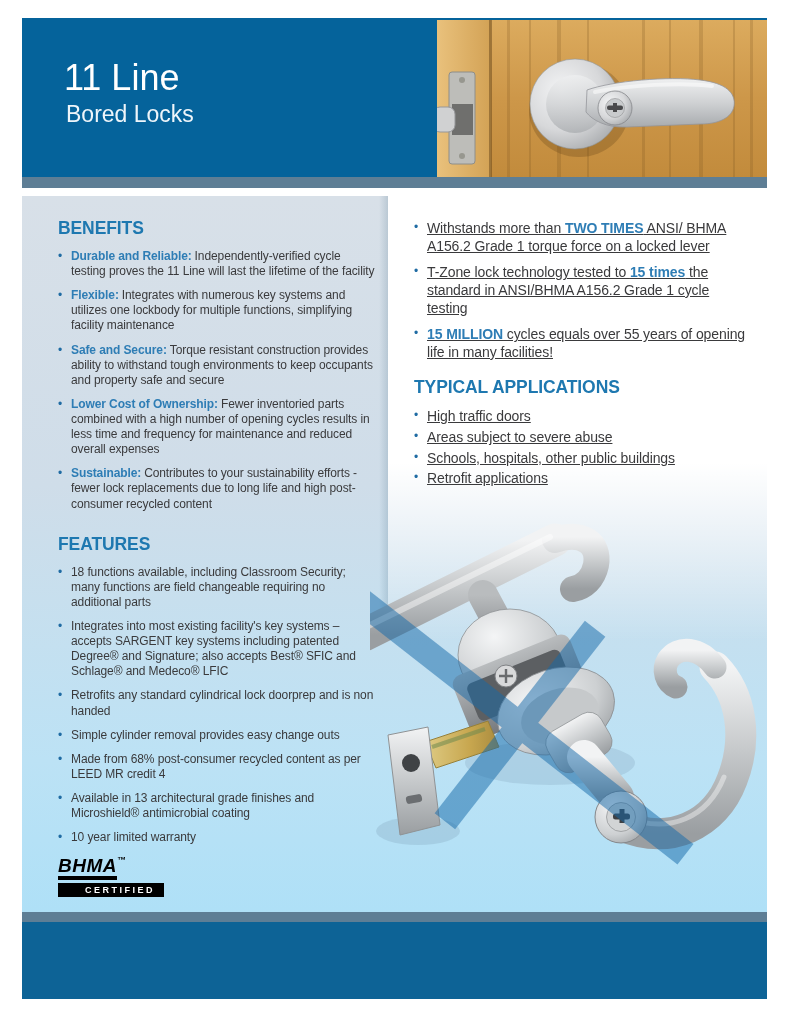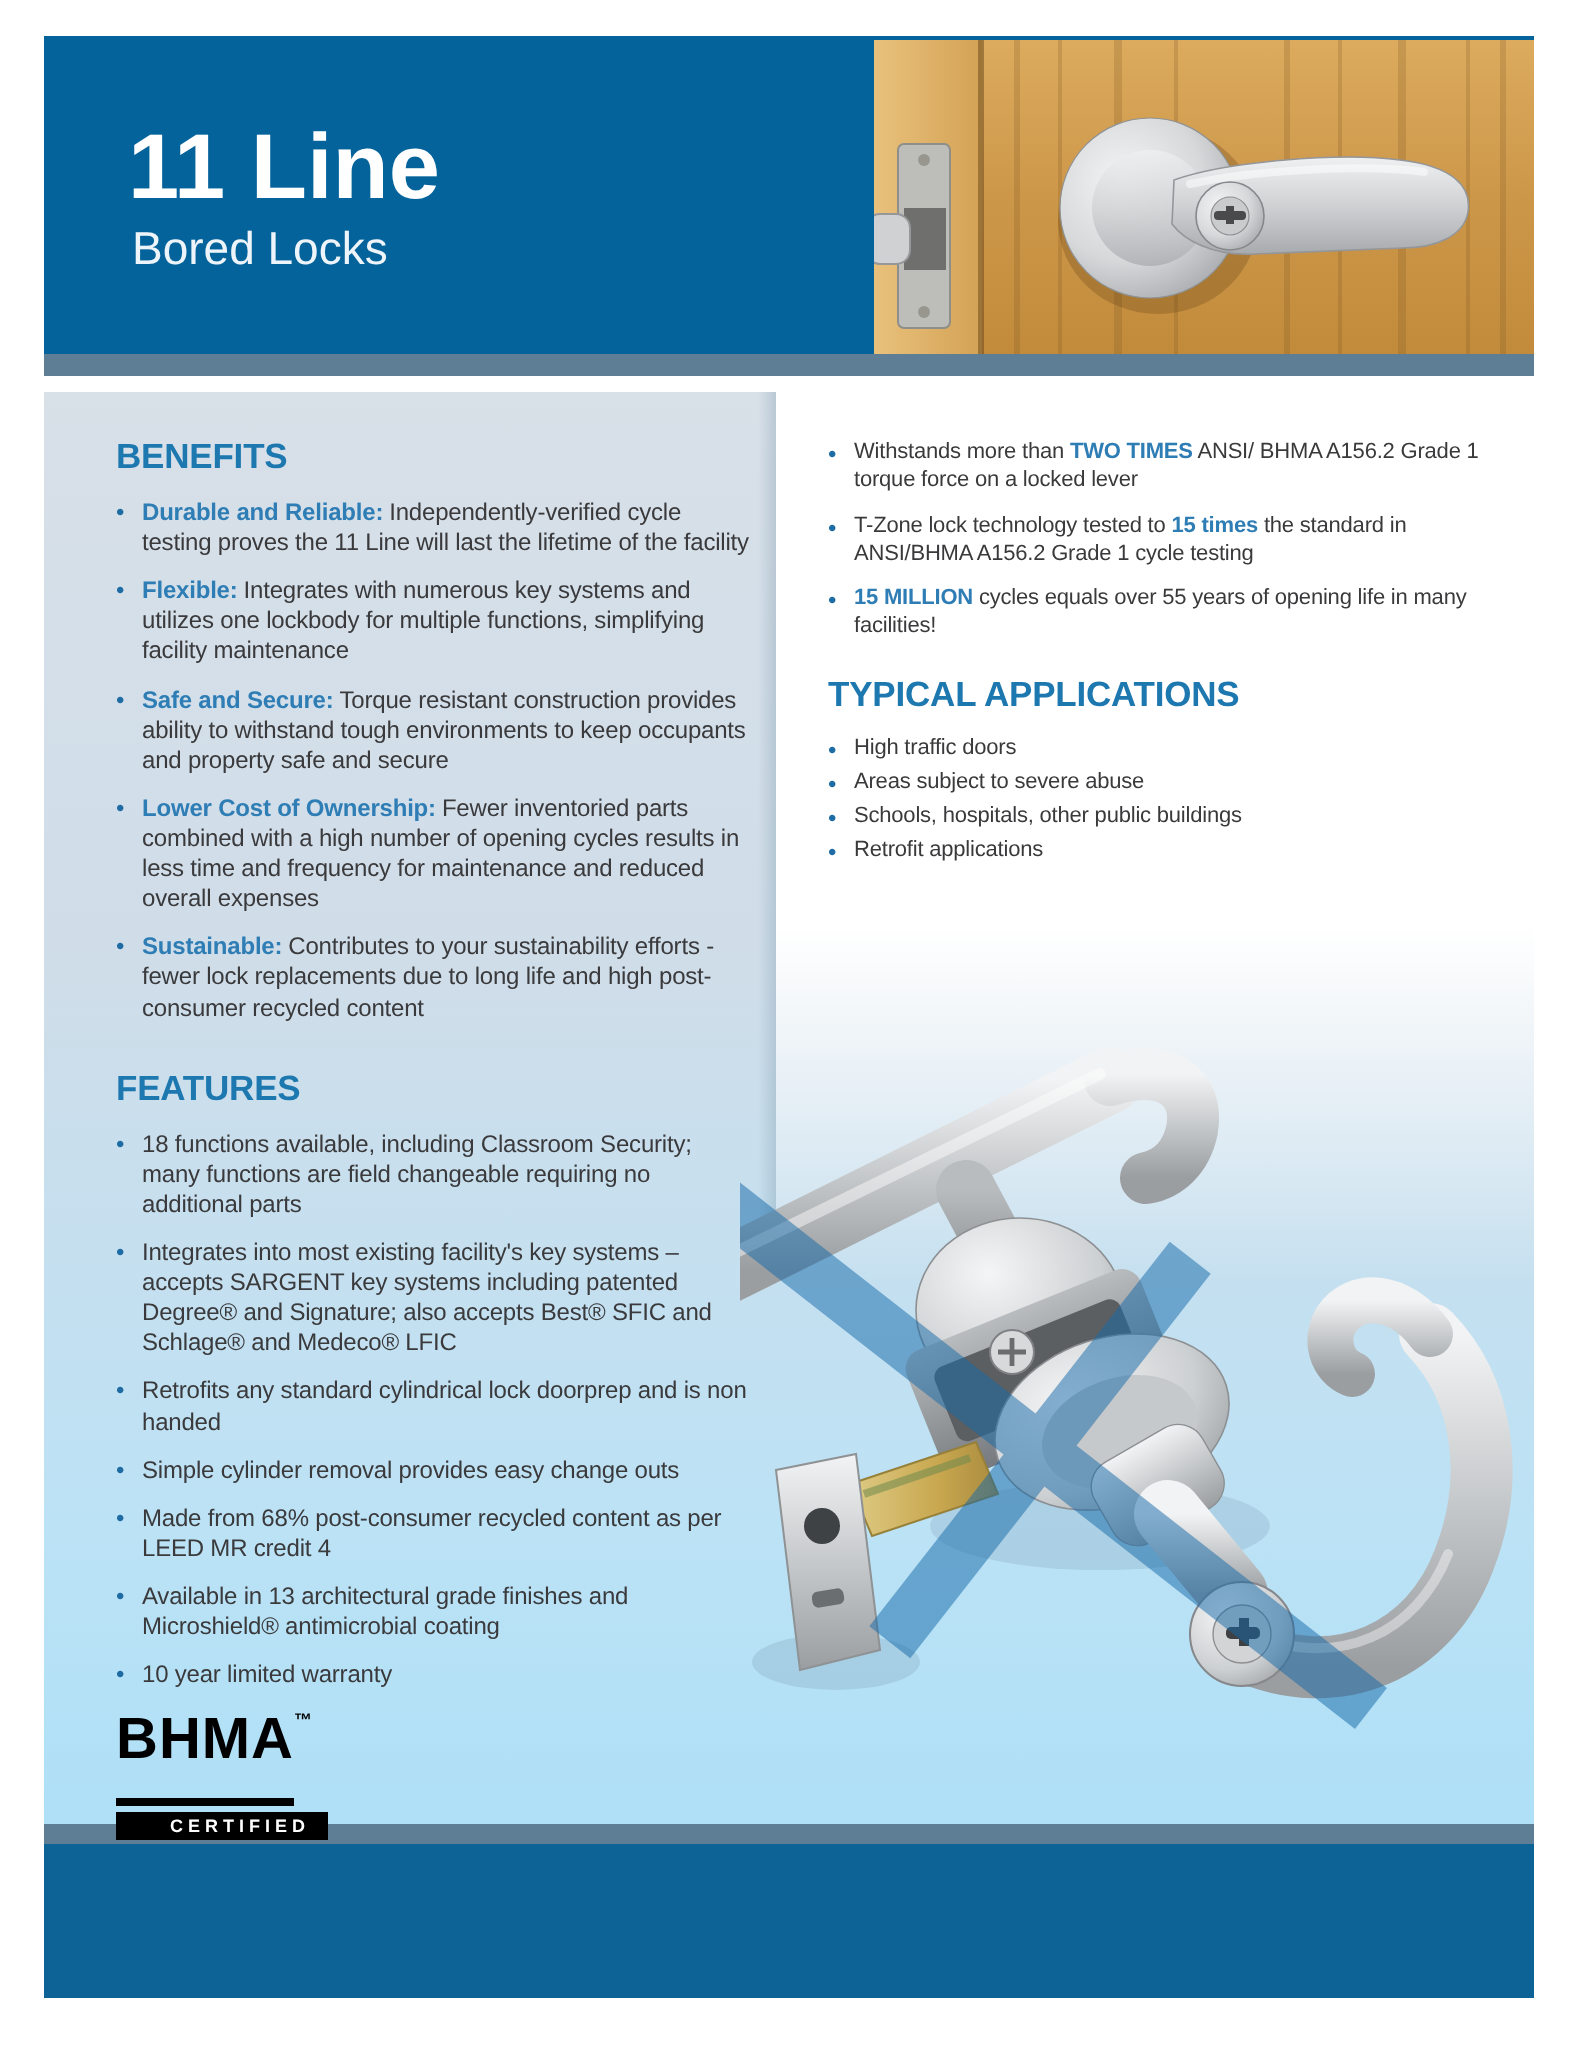--- a/index.html
+++ b/index.html
@@ -2,21 +2,21 @@
 <html><head>
 <meta charset="utf-8">
 <style>
   html,body{margin:0;padding:0;background:#ffffff;}
   .page{position:relative;width:791px;height:1024px;background:#ffffff;overflow:hidden;
         font-family:"Liberation Sans", sans-serif;}
 
   
   .header{position:absolute;left:22px;top:18px;width:745px;height:159px;background:#05639b;}
   .header-title{position:absolute;left:42px;top:42px;color:#ffffff;}
-  .header-title h1{margin:0;font-size:46px;font-weight:bold;line-height:1.02;letter-spacing:0;}
+  .header-title h1{margin:0;font-size:36px;font-weight:normal;line-height:1.02;letter-spacing:0;}
   .header-title p{margin:4px 0 0 2px;font-size:23px;font-weight:400;color:#eef5fa;}
   .header-photo{position:absolute;right:0;top:2px;width:330px;height:157px;}
 
   
   .band-top{position:absolute;left:22px;top:177px;width:745px;height:11px;background:#5e7e95;}
   .band-bottom-gray{position:absolute;left:22px;top:912px;width:745px;height:10px;background:#5e7e95;}
   .band-bottom-blue{position:absolute;left:22px;top:922px;width:745px;height:77px;background:#0d6396;}
 
   
   .content{position:absolute;left:22px;top:196px;width:745px;height:724px;overflow:hidden;
@@ -34,27 +34,27 @@
   h2.sec.gap-features{margin-top:22px;}
   h2.sec.gap-apps{margin-top:16px;}
 
   ul.blist{list-style:none;margin:0;padding:0;}
   ul.blist li{position:relative;padding-left:13px;margin-bottom:9px;
       font-size:12px;line-height:1.26;color:#3a3a3c;letter-spacing:-0.1px;}
   ul.blist li::before{content:"•";position:absolute;left:0;top:0;color:#1f6ba3;font-size:12px;}
   ul.blist.tight li{margin-bottom:3px;}
   .lead{color:#2e7db5;font-weight:bold;margin-right:3px;}
   .hl{color:#2e7db5;font-weight:bold;}
-  .col-right ul.blist li{font-size:11px;}
+  .col-right ul.blist li{font-size:14px;text-decoration:underline;}
 
   
   .bhma{position:absolute;left:36px;top:660px;z-index:3;}
-  .bhma-word{display:inline-block;font-weight:bold;font-size:29px;letter-spacing:0.5px;
-      line-height:1;color:#000;border-bottom:4px solid #000;padding-bottom:14px;
-      font-stretch:condensed;}
+  .bhma-word{display:inline-block;font-weight:bold;font-size:19px;letter-spacing:0.5px;
+      line-height:1;color:#000;border-bottom:4px solid #000;padding-bottom:1px;
+      font-stretch:condensed;font-style:italic;}
   .bhma sup{font-size:9px;font-weight:bold;vertical-align:top;line-height:1;color:#000;}
   .bhma-cert{width:88px;margin-top:3px;background:#000;color:#fff;text-align:center;
       font-size:9px;font-weight:bold;letter-spacing:2.5px;padding:2px 0 2px 18px;}
 </style>
 </head>
 <body>
 
 <div class="page">
 
   <div class="header">

